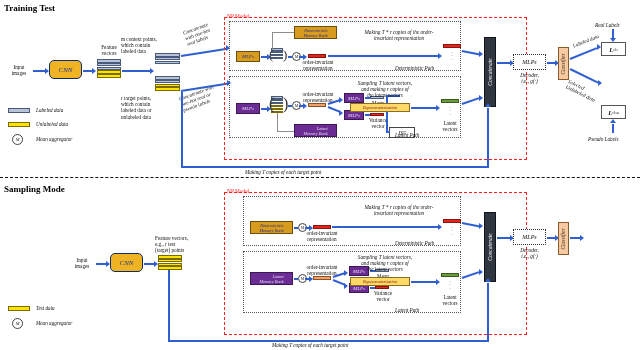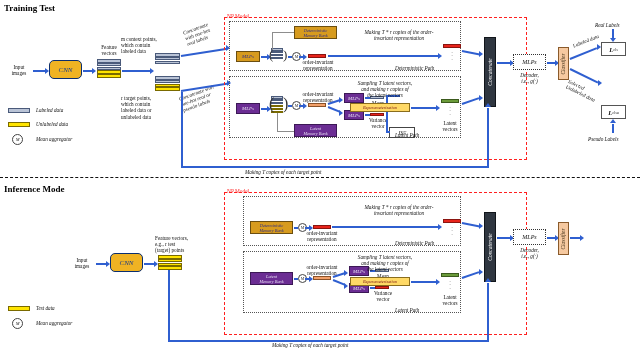--- a/index.html
+++ b/index.html
@@ -10,21 +10,21 @@
 
   
   .t{position:absolute;font-family:"Liberation Serif",serif;font-size:5.2px;
      line-height:6.2px;color:#111;white-space:pre;}
   .ti{font-style:italic;}
   .mode-title{position:absolute;font-family:"Liberation Serif",serif;
      font-weight:bold;font-size:9px;color:#000;white-space:nowrap;}
 
   
   .box{position:absolute;box-sizing:border-box;display:flex;
-       align-items:center;justify-content:center;text-align:center;
+       align-items:center;justify-content:center;text-align:right;
        font-family:"Liberation Serif",serif;}
   .cnn{background:#f0b323;border:1px solid #0b2e6f;border-radius:5px;
        color:#1b3b86;font-style:italic;font-size:7px;}
   .mlp-y{background:#d79b1e;border:1px solid #6b4e10;color:#2b2b8a;
        font-style:italic;font-size:5px;}
   .mlp-p{background:#6b2d93;border:1px solid #3c1856;color:#e8e1f2;
        font-style:italic;font-size:5px;}
   .membank-y{background:#d79b1e;border:1px solid #6b4e10;color:#2b2b8a;
        font-style:italic;font-size:4.3px;line-height:5px;}
   .membank-p{background:#6b2d93;border:1px solid #3c1856;color:#e3d9ef;
@@ -319,21 +319,21 @@
     <div class="bar bar-l" style="left:8px;top:108px;width:22px;height:4.5px;"></div>
     <div class="t ti" style="left:36px;top:107px;">Labeled data</div>
     <div class="bar bar-u" style="left:8px;top:122px;width:22px;height:4.5px;"></div>
     <div class="t ti" style="left:36px;top:121px;">Unlabeled data</div>
     <div class="magg" style="left:12px;top:134px;width:9px;height:9px;font-size:4.5px;">M</div>
     <div class="t ti" style="left:36px;top:136px;">Mean aggregator</div>
   </div>
 
   <div class="mode-sep" style="left:0;top:177px;width:640px;"></div>
 
-  <div class="mode-title" style="left:4px;top:184px;">Inference Mode</div>
+  <div class="mode-title" style="left:4px;top:184px;">Sampling Mode</div>
 
   <div class="t" style="left: 68px; top: 257px; width: 28px; text-align: center; white-space: pre-line;">Input
 images</div>
   <div class="arw arw-h" style="left:96px;top:262.5px;width:10px;"></div>
   <div class="head-r" style="left:106px;top:260.5px;"></div>
 
   <div class="box cnn" style="left:110px;top:253px;width:33px;height:19px;">CNN</div>
 
   <div class="arw arw-h" style="left:144px;top:262.5px;width:10px;"></div>
   <div class="head-r" style="left:154px;top:260.5px;"></div>

